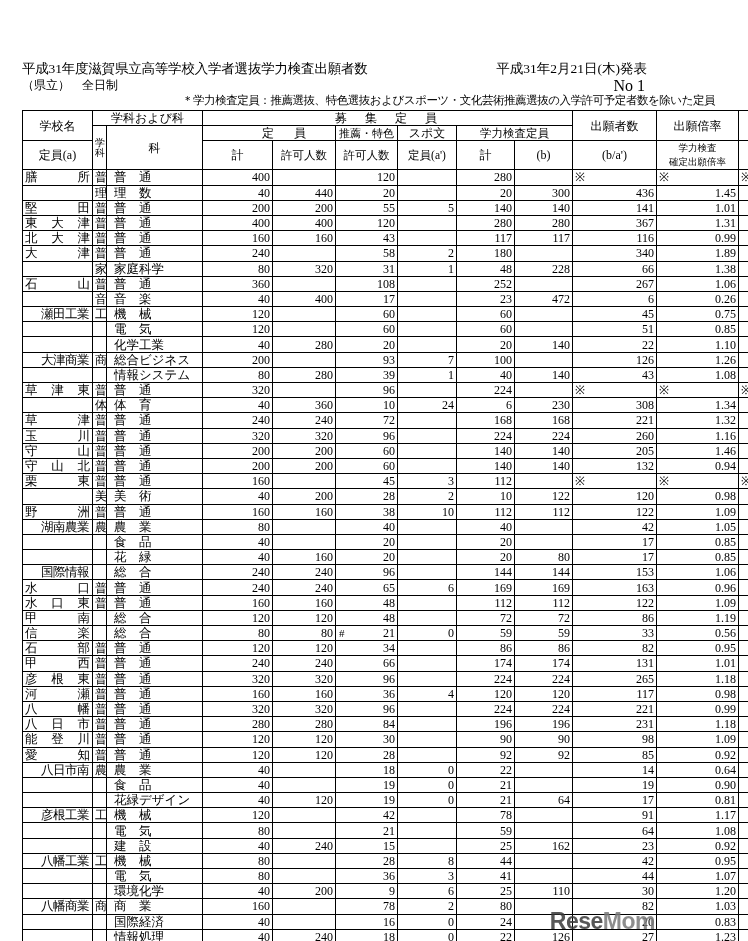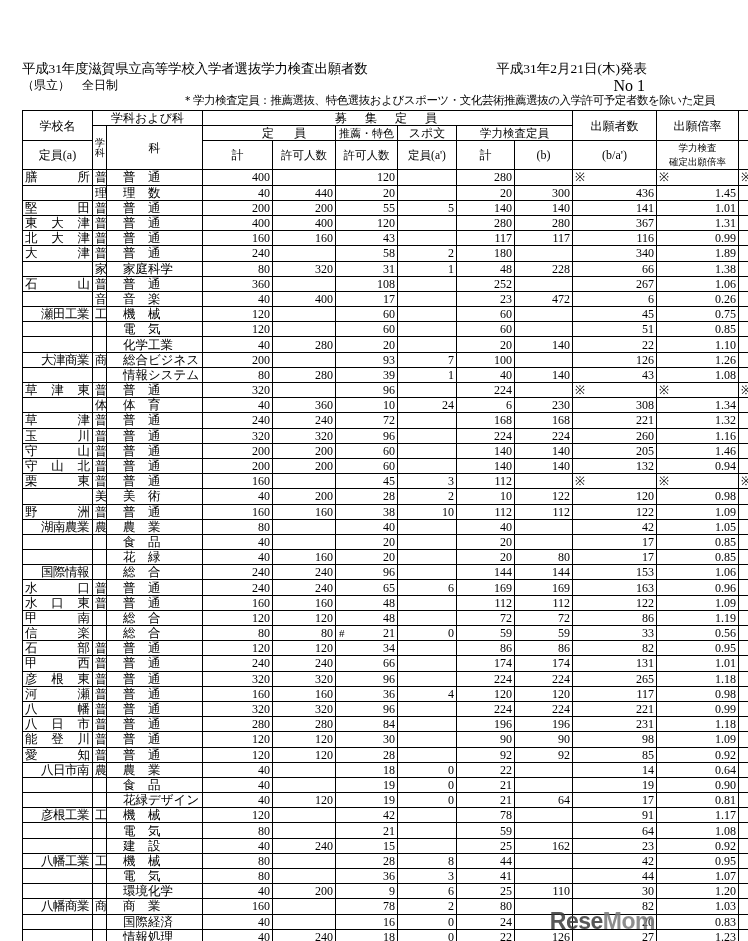--- a/index.html
+++ b/index.html
@@ -84,21 +84,21 @@
     padding: 0 3px;
     height: 15.2px;
     line-height: 14px;
   }
   .school.nojust { text-align: left; text-align-last: left; letter-spacing: -0.5px; padding-left:18px; }
   .deptk { text-align: center; font-size: 12px; padding: 0; letter-spacing: -1px; }
   .course {
     text-align: justify; text-align-last: justify;
     font-size: 12.5px; padding: 0 6px 0 3px;
   }
-  .course.nojust { text-align: left; text-align-last: left; padding-left: 16px; }
+  .course.nojust { text-align: left; text-align-last: left; padding-left: 7px; }
   .mark { text-align: left; padding-left: 3px; font-size: 12px; }
 
   .hash { position: relative; }
   .hash::before {
     content: "#";
     position: absolute; left: 3px; top: 0;
     font-size: 11px;
   }
 
   

